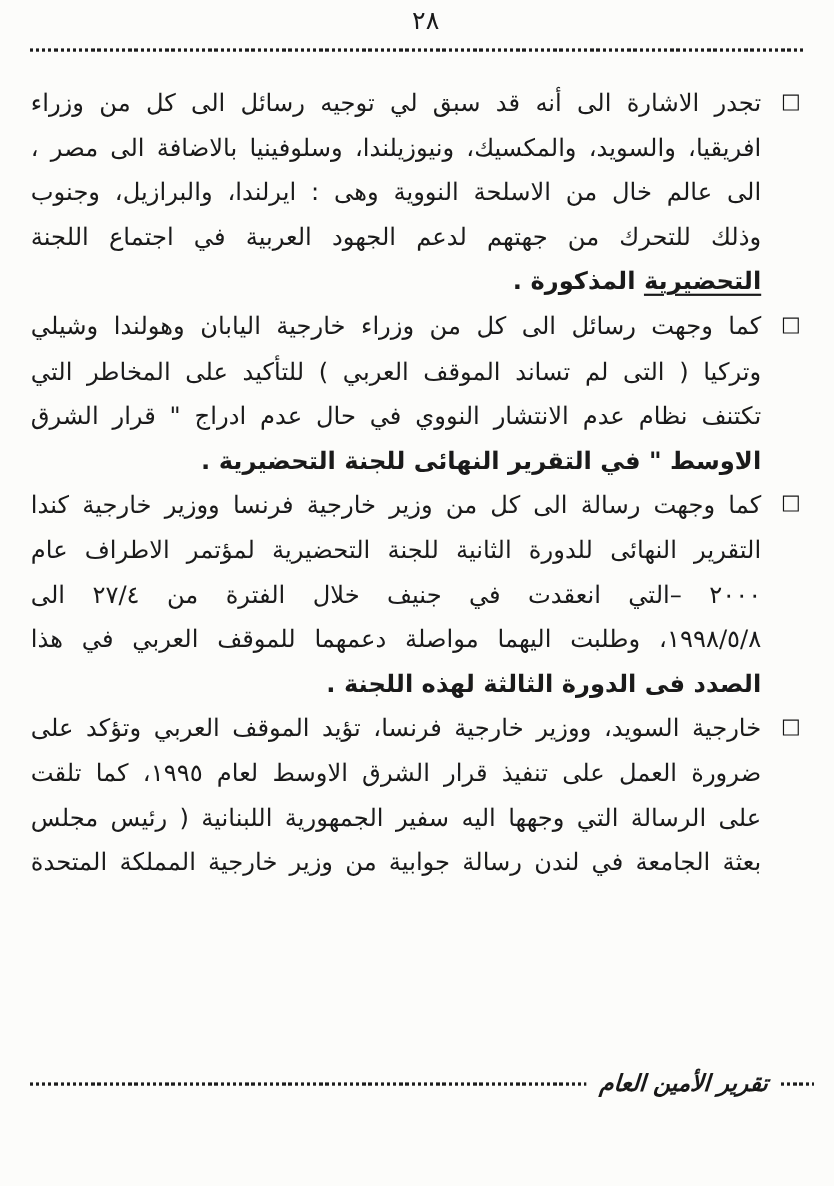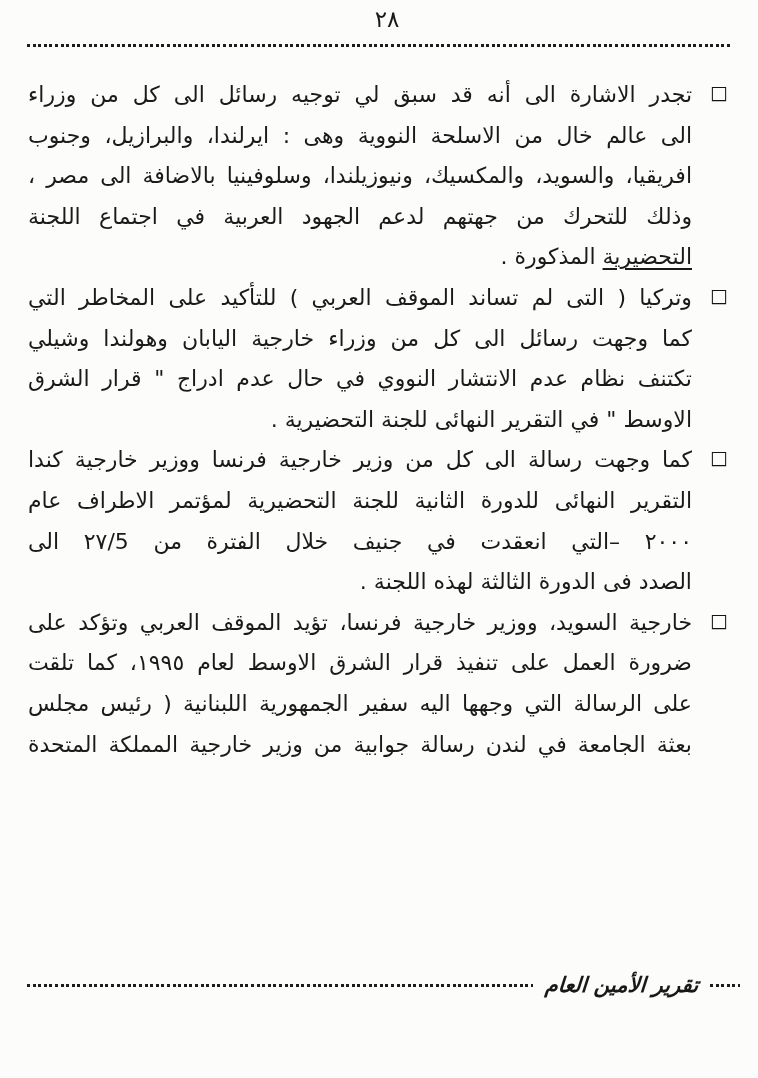--- a/index.html
+++ b/index.html
@@ -33,21 +33,21 @@
     position:absolute;right:2px;top:8px;
     font-size:19px;line-height:1;color:#141414;
   }
   .line{
     height:40.6px;line-height:40.6px;
     font-size:22px;
     white-space:nowrap;
     text-align:justify;text-align-last:justify;
     text-justify:inter-word;
   }
-  .line.short{text-align:right;text-align-last:right;}
+  .line.short{text-align:right;text-align-last:right;font-weight:bold;}
   .u{text-decoration:underline;text-underline-offset:4px;}
 
   .footer{
     position:absolute;top:963px;left:27px;right:18px;height:44px;
     display:flex;direction:rtl;align-items:center;
   }
   .f-dash{height:3px;}
   .f-dash.shortseg{width:30px;flex:0 0 auto;}
   .f-dash.longseg{flex:1 1 auto;}
   .f-title{
@@ -66,39 +66,40 @@
 
   <div class="page-number">٢٨</div>
 
   <div class="top-rule dashed"></div>
 
   <div class="body-text">
 
     <div class="para">
       <span class="bullet">□</span>
       <div class="line">تجدر الاشارة الى أنه قد سبق لي توجيه رسائل الى كل من وزراء</div>
+      <div class="line">افريقيا، والسويد، والمكسيك، ونيوزيلندا، وسلوفينيا بالاضافة الى مصر ،</div>
       <div class="line">الى عالم خال من الاسلحة النووية وهى : ايرلندا، والبرازيل، وجنوب</div>
-      <div class="line">افريقيا، والسويد، والمكسيك، ونيوزيلندا، وسلوفينيا بالاضافة الى مصر ،</div>
       <div class="line">وذلك للتحرك من جهتهم لدعم الجهود العربية في اجتماع اللجنة</div>
       <div class="line short"><span class="u">التحضيرية</span><span> المذكورة .</span></div>
     </div>
 
     <div class="para">
       <span class="bullet">□</span>
+      <div class="line">كما وجهت رسائل الى كل من وزراء خارجية اليابان وهولندا وشيلي</div>
       <div class="line">وتركيا ( التى لم تساند الموقف العربي ) للتأكيد على المخاطر التي</div>
-      <div class="line">كما وجهت رسائل الى كل من وزراء خارجية اليابان وهولندا وشيلي</div>
       <div class="line">تكتنف نظام عدم الانتشار النووي في حال عدم ادراج " قرار الشرق</div>
       <div class="line short">الاوسط " في التقرير النهائى للجنة التحضيرية .</div>
     </div>
 
     <div class="para">
       <span class="bullet">□</span>
       <div class="line">كما وجهت رسالة الى كل من وزير خارجية فرنسا ووزير خارجية كندا</div>
       <div class="line">التقرير النهائى للدورة الثانية للجنة التحضيرية لمؤتمر الاطراف عام</div>
-      <div class="line">٢٠٠٠ –التي انعقدت في جنيف خلال الفترة من ٢٧/5 الى</div>
+      <div class="line">٢٠٠٠ –التي انعقدت في جنيف خلال الفترة من ٢٧/٤ الى</div>
+      <div class="line">١٩٩٨/٥/٨، وطلبت اليهما مواصلة دعمهما للموقف العربي في هذا</div>
       <div class="line short">الصدد فى الدورة الثالثة لهذه اللجنة .</div>
     </div>
 
     <div class="para">
       <span class="bullet">□</span>
       <div class="line">خارجية السويد، ووزير خارجية فرنسا، تؤيد الموقف العربي وتؤكد على</div>
       <div class="line">ضرورة العمل على تنفيذ قرار الشرق الاوسط لعام ١٩٩٥، كما تلقت</div>
       <div class="line">على الرسالة التي وجهها اليه سفير الجمهورية اللبنانية ( رئيس مجلس</div>
       <div class="line">بعثة الجامعة في لندن رسالة جوابية من وزير خارجية المملكة المتحدة</div>
     </div>

